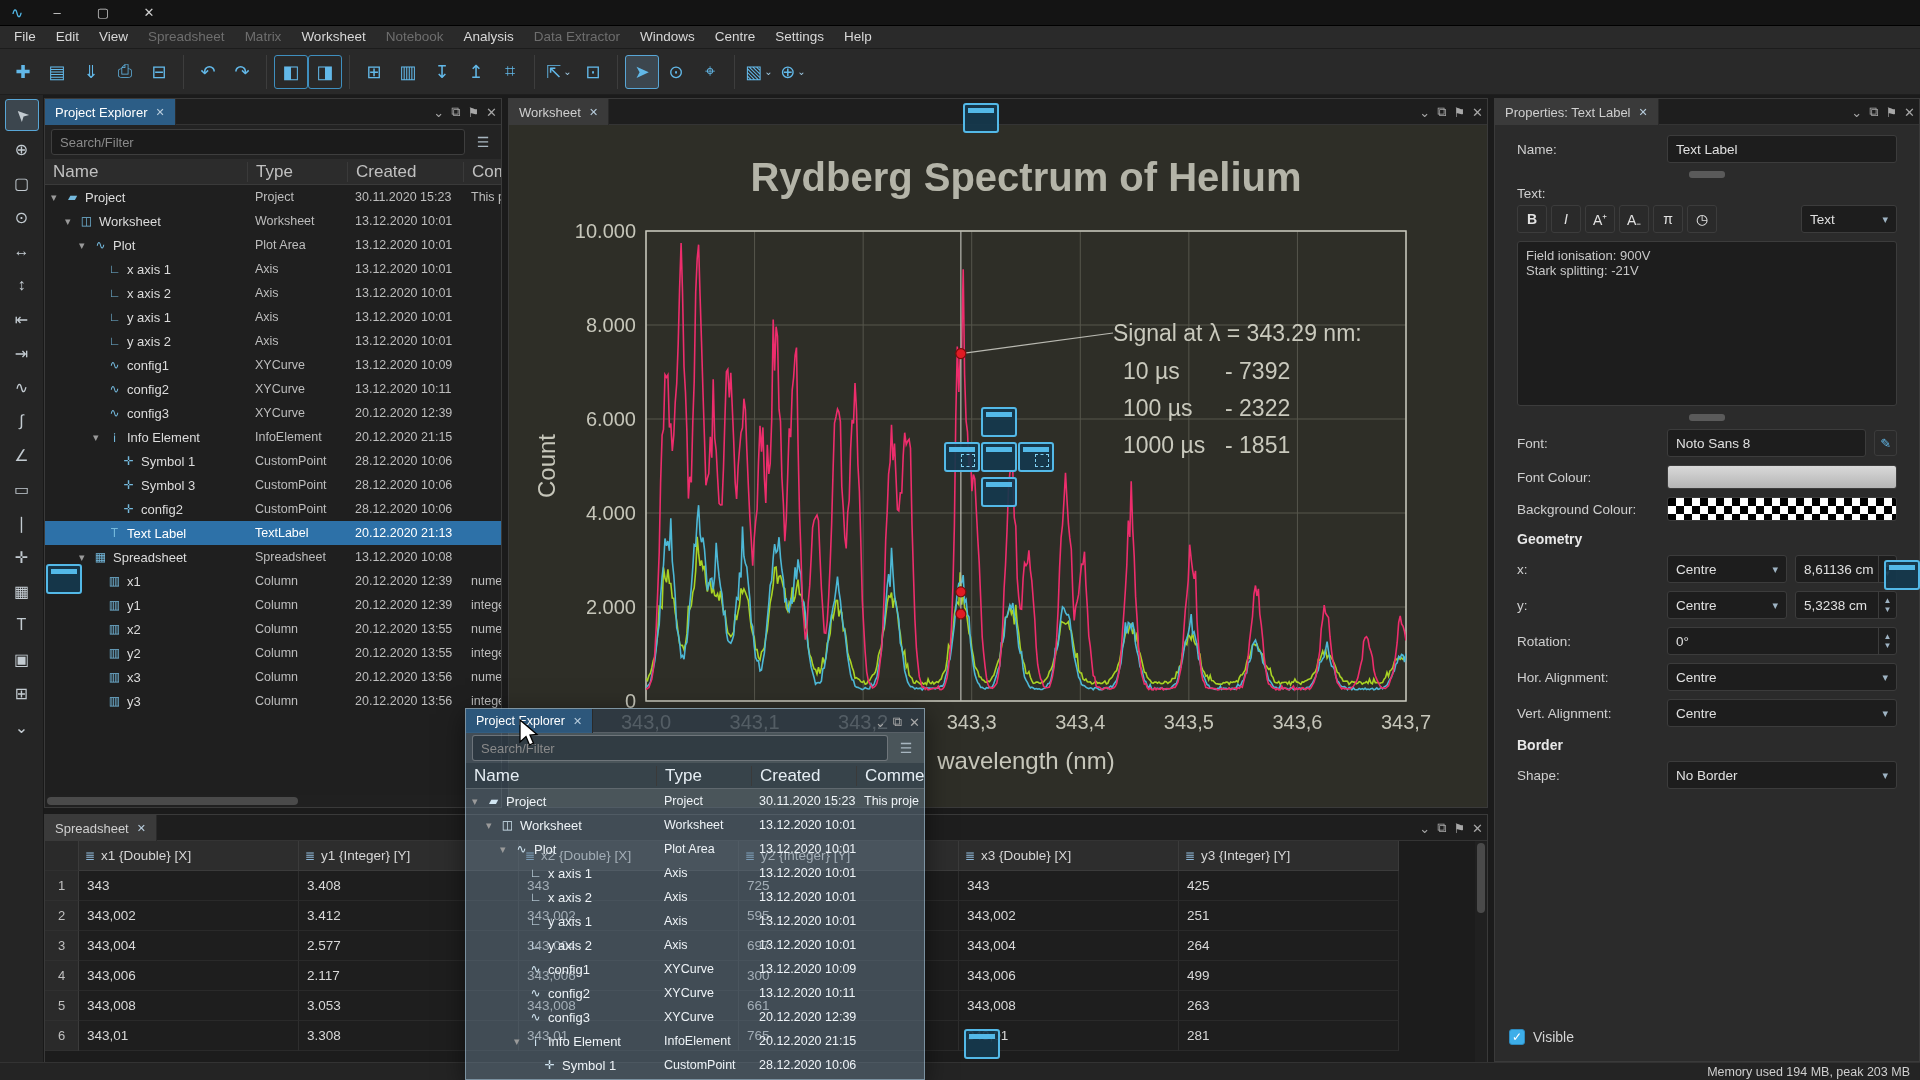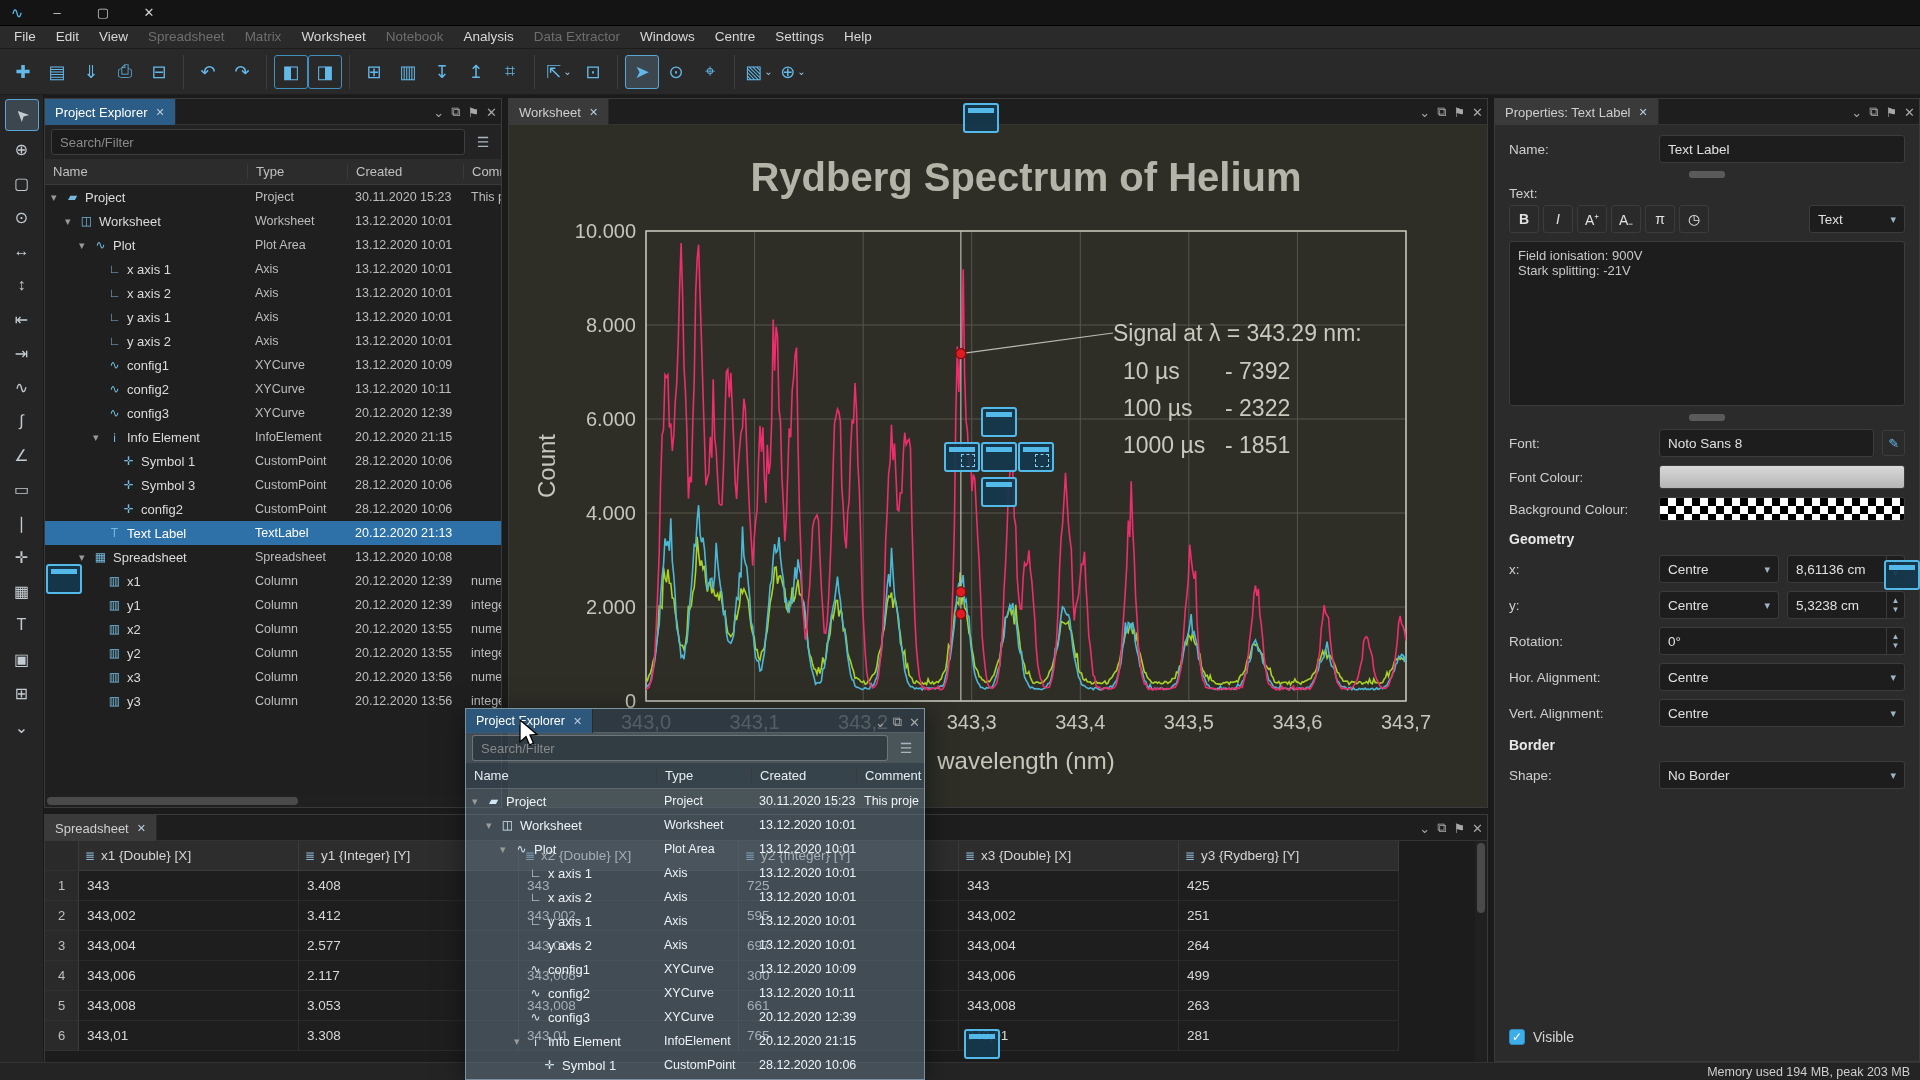--- a/index.html
+++ b/index.html
@@ -41,21 +41,21 @@
   .tab .tclose{margin-left:8px;font-size:11px;color:#b8cddd}
   .corner-icons{position:absolute;right:4px;top:0;height:26px;display:flex;align-items:center;gap:7px}
   .corner-icons span{font-size:13px;color:#a8a8a8;cursor:default}
 
   
   #explorer{left:44px;top:98px;width:458px;height:710px}
   .searchrow{height:34px;display:flex;align-items:center;gap:6px;padding:0 6px;background:#232323}
   .searchrow input{flex:1;height:26px;background:#1b1b1b;border:1px solid #3e3e3e;border-radius:3px;color:#cfcfcf;font-size:13px;padding:0 8px;font-family:"Liberation Sans",sans-serif}
   .searchrow input::placeholder{color:#8a8a8a}
   .filterbtn{width:24px;height:24px;background:transparent;border:none;color:#a8b6c0;font-size:14px}
-  .thead{display:grid;grid-template-columns:202px 100px 116px 1fr;height:26px;background:#2c2c2c;border-bottom:1px solid #3a3a3a;font-size:13px;color:#c0c0c0;align-items:center}
+  .thead{display:grid;grid-template-columns:202px 100px 116px 1fr;height:26px;background:#2c2c2c;border-bottom:1px solid #3a3a3a;font-size:17px;color:#c0c0c0;align-items:center}
   .thead span{padding-left:8px;border-left:1px solid #3a3a3a;overflow:hidden;white-space:nowrap}
   .thead span:first-child{border-left:none}
   .treebody{position:relative;overflow:hidden;height:612px;background:#1f1f1f}
   .trow{display:grid;grid-template-columns:202px 100px 116px 1fr;height:24px;align-items:center;font-size:13px;color:#dcdcdc}
   .trow .cell{overflow:hidden;white-space:nowrap;padding-left:8px;color:#bdbdbd;font-size:12.5px}
   .trow .namecell{display:flex;align-items:center;overflow:hidden;white-space:nowrap;color:#dcdcdc;font-size:13px;padding-left:6px}
   .trow.selected{background:#2d71a8}
   .trow.selected .namecell,.trow.selected .cell{color:#fff}
   .tarrow{width:13px;display:inline-block;color:#9a9a9a;font-size:11px;flex:none}
   .ticon{width:17px;display:inline-block;text-align:center;margin-right:4px;font-size:12px;flex:none;color:#74b9dd}
@@ -82,21 +82,21 @@
   .ss-row.ss-head{height:30px}
   .ss-num{width:34px;flex:none;background:#2a2a2a;border-right:1px solid #3b3b3b;border-bottom:1px solid #303030;color:#c0c0c0;font-size:13px;display:flex;align-items:center;justify-content:center}
   .ss-hcell{width:220px;flex:none;background:#2d2d2d;border-right:1px solid #3b3b3b;border-bottom:1px solid #3b3b3b;display:flex;align-items:center;padding-left:6px;font-size:13.5px;color:#d6d6d6;overflow:hidden;white-space:nowrap}
   .ss-hcell .hicon{color:#8fb8d8;margin-right:6px;font-size:12px}
   .ss-cell{width:220px;flex:none;background:#1e1e1e;border-right:1px solid #2e2e2e;border-bottom:1px solid #2a2a2a;display:flex;align-items:center;padding-left:8px;font-size:13.5px;color:#d8d8d8;overflow:hidden;white-space:nowrap}
   .vscroll{position:absolute;right:0;top:0;width:12px;height:100%;background:#202020}
   .vscroll .thumb{position:absolute;left:2px;top:2px;width:8px;height:70px;background:#4a4a4a;border-radius:4px}
 
   
   #propspanel{left:1494px;top:98px;width:426px;height:964px;background:#2b2b2b}
-  #props-body{position:relative;padding:10px 14px;height:936px}
+  #props-body{position:relative;padding:10px 22px;height:936px}
   .prow{display:flex;align-items:center;margin-bottom:8px}
   .plabel{width:150px;flex:none;font-size:13.5px;color:#cfcfcf}
   .pctl{flex:1;display:flex;align-items:center;gap:8px}
   .field,.combo,.spin{height:28px;background:#1d1d1d;border:1px solid #3c3c3c;border-radius:3px;color:#e0e0e0;font-size:13.5px;display:flex;align-items:center;padding:0 8px;font-family:"Liberation Sans",sans-serif}
   input.field{width:100%}
   .combo{position:relative;justify-content:space-between}
   .combo .cv{overflow:hidden;white-space:nowrap}
   .combo .caret{color:#9fb4c4;font-size:11px;margin-left:6px}
   .spin{justify-content:space-between;padding-right:0}
   .spin .arrows{width:18px;height:26px;border-left:1px solid #3c3c3c;display:flex;flex-direction:column;align-items:center;justify-content:center;color:#9fb4c4;font-size:8px;line-height:9px}
@@ -758,21 +758,21 @@
           <div class="ss-hcell">
             <span class="hicon">≣</span>
             <span>y2 {Integer} [Y]</span>
           </div>
           <div class="ss-hcell">
             <span class="hicon">≣</span>
             <span>x3 {Double} [X]</span>
           </div>
           <div class="ss-hcell">
             <span class="hicon">≣</span>
-            <span>y3 {Rydberg} [Y]</span>
+            <span>y3 {Integer} [Y]</span>
           </div>
         </div>
         <div class="ss-row">
           <div class="ss-num">1</div>
           <div class="ss-cell">343</div>
           <div class="ss-cell">3.408</div>
           <div class="ss-cell">343</div>
           <div class="ss-cell">725</div>
           <div class="ss-cell">343</div>
           <div class="ss-cell">425</div>

